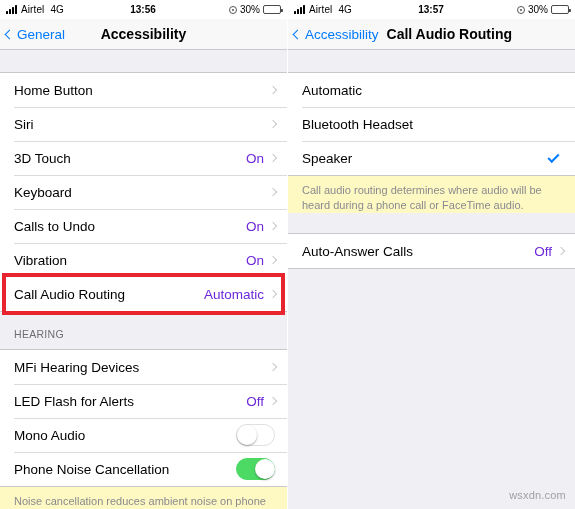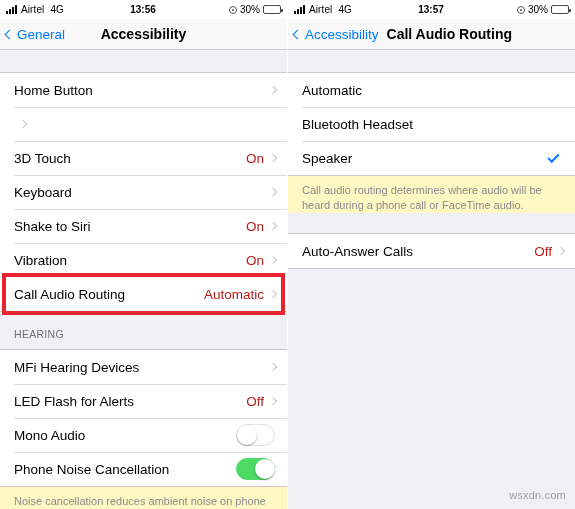--- a/index.html
+++ b/index.html
@@ -191,21 +191,21 @@
     height: 1px;
     background: #dcdcdf;
   }
   .row-label {
     font-size: 13.5px;
     color: #000;
     flex: 1;
   }
   .row-value {
     font-size: 13.5px;
-    color: #b91c1c;
+    color: #6d28d9;
     margin-right: 6px;
     text-align: right;
   }
   .chev {
     display: inline-block;
     width: 6px; height: 6px;
     border-top: 1.5px solid #c7c7cc;
     border-right: 1.5px solid #c7c7cc;
     transform: rotate(45deg);
     margin-right: 3px;
@@ -320,35 +320,36 @@
 
     <div class="gap gap-22"></div>
 
     <div class="group">
       <div class="row">
         <span class="row-label">Home Button</span>
         <span class="row-value"></span>
         <span class="chev"></span>
       </div>
       <div class="row">
+        <span class="row-label">Siri</span>
         <span class="row-value"></span>
         <span class="chev"></span>
       </div>
       <div class="row">
         <span class="row-label">3D Touch</span>
         <span class="row-value">On</span>
         <span class="chev"></span>
       </div>
       <div class="row">
         <span class="row-label">Keyboard</span>
         <span class="row-value"></span>
         <span class="chev"></span>
       </div>
       <div class="row">
-        <span class="row-label">Shake to Siri</span>
+        <span class="row-label">Calls to Undo</span>
         <span class="row-value">On</span>
         <span class="chev"></span>
       </div>
       <div class="row">
         <span class="row-label">Vibration</span>
         <span class="row-value">On</span>
         <span class="chev"></span>
       </div>
 
       <div class="highlight-wrap">

